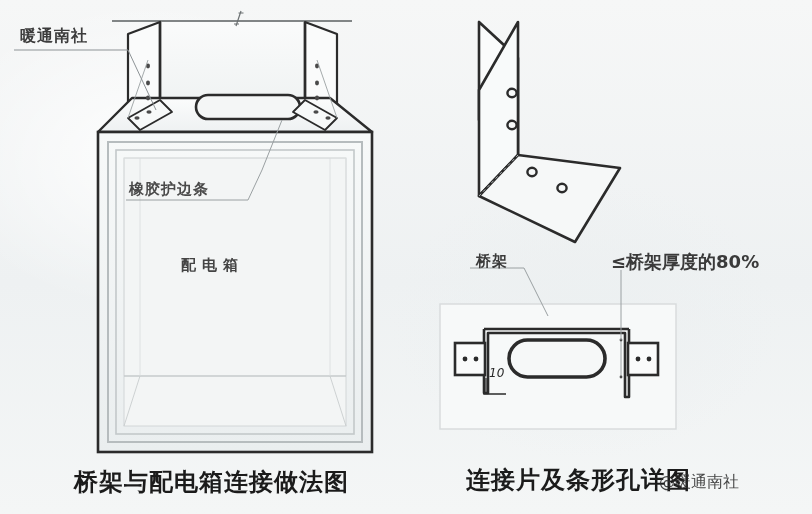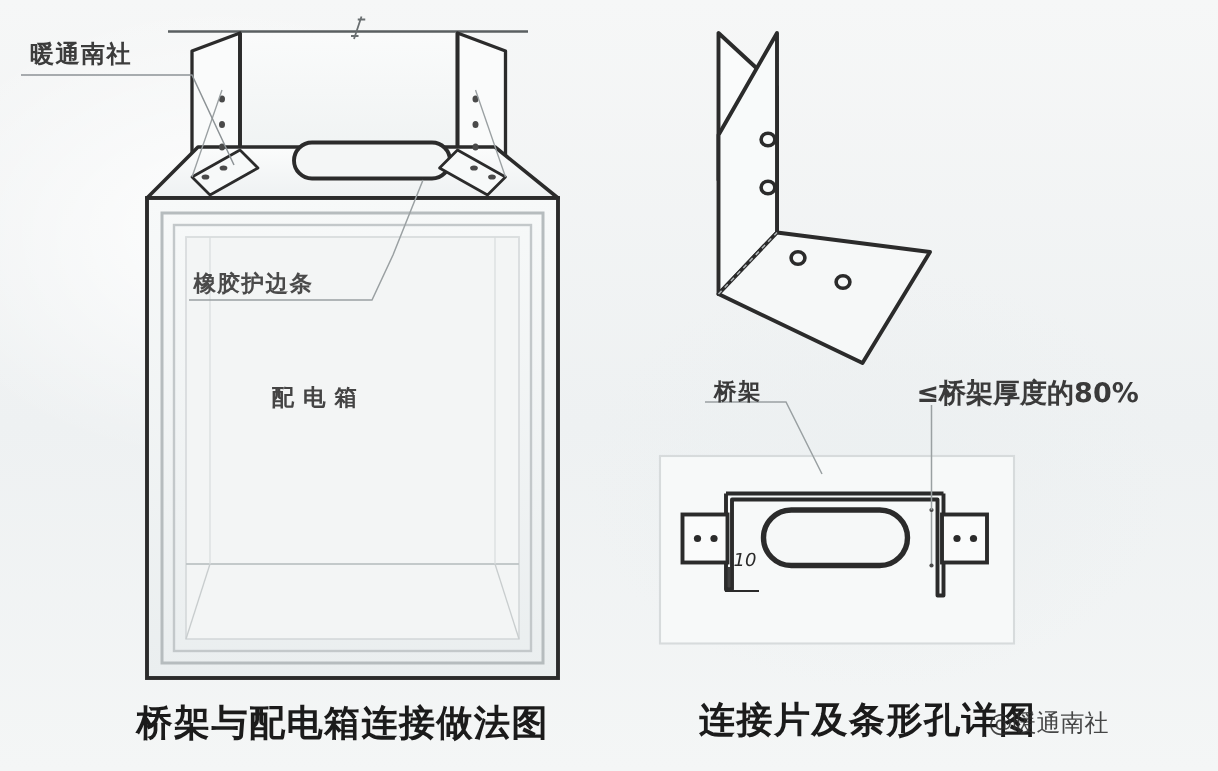--- a/index.html
+++ b/index.html
@@ -32,21 +32,21 @@
     width: 812px;
     height: 514px;
   }
   .cap {
     position: absolute;
     font-family: "DejaVu Sans", sans-serif;
     color: #1b1b1b;
     white-space: nowrap;
   }
   #caption-left {
-    left: 91px;
+    left: 74px;
     top: 466px;
     font-size: 24px;
     font-weight: 700;
     letter-spacing: 1px;
   }
   #caption-right {
     left: 466px;
     top: 464px;
     font-size: 24px;
     font-weight: 700;

